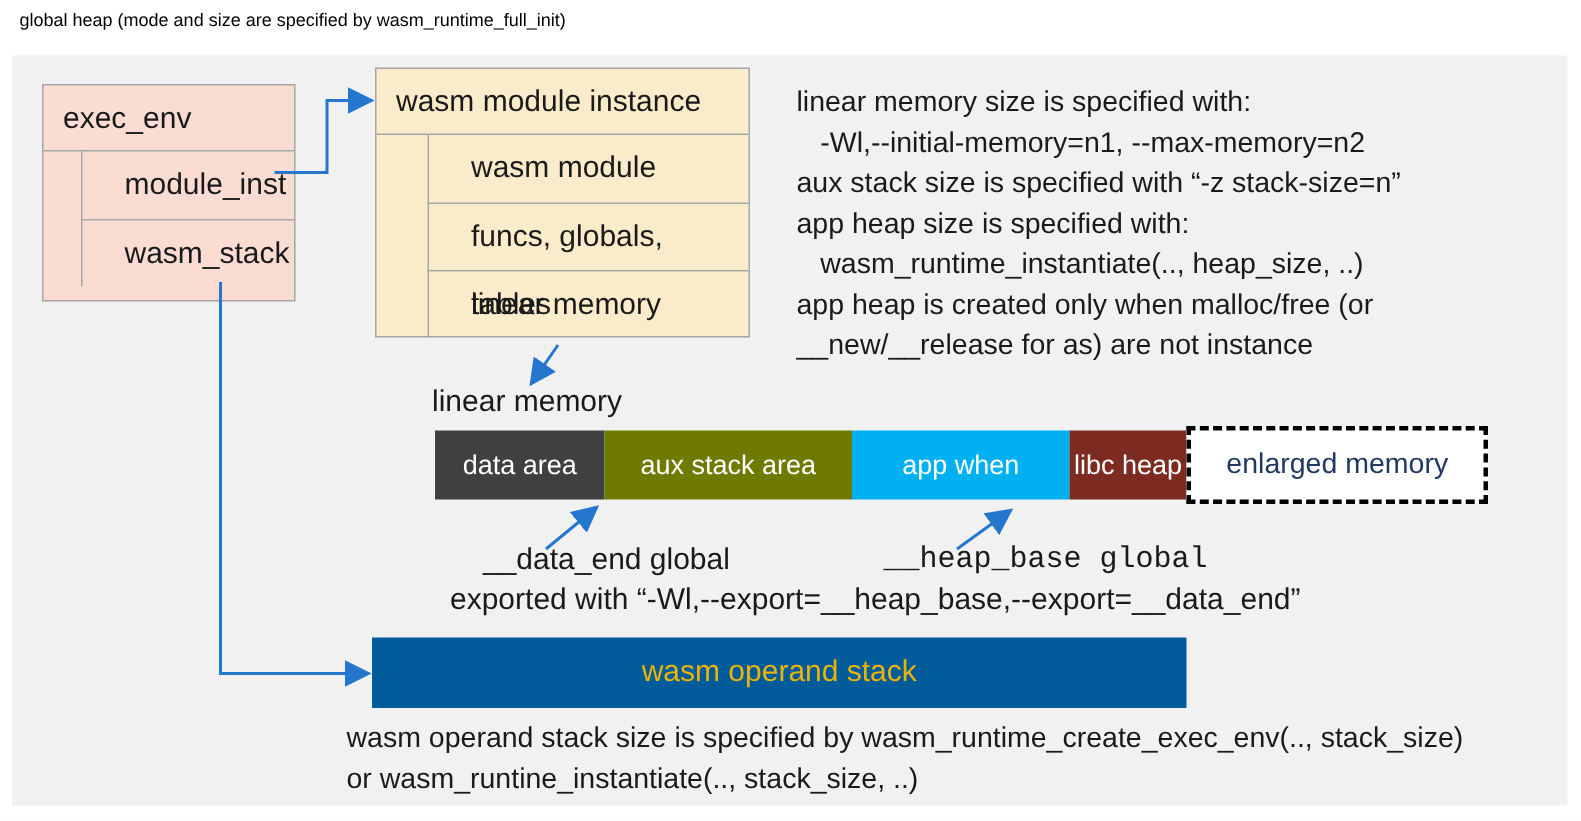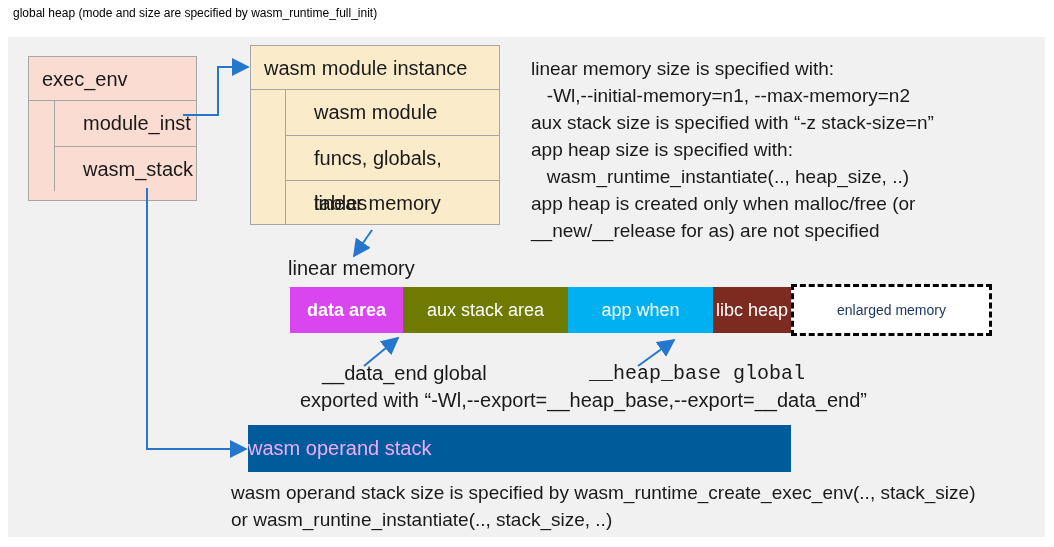--- a/index.html
+++ b/index.html
@@ -23,30 +23,30 @@
   .module-instance .box-rows { margin-left:34px; }
 
   
   .notes { position:absolute; left:531px; top:55px; width:512px; }
   .note-line { font-size:19px; line-height:27px; white-space:pre; }
 
   
   .lm-label { position:absolute; left:288px; top:257px; font-size:20px; }
   .lm-bar { position:absolute; left:290px; top:287px; height:46px; display:flex; }
   .lm-seg { box-sizing:border-box; height:46px; line-height:46px; text-align:center; color:#fff; font-size:18px; white-space:nowrap; overflow:hidden; }
-  .enlarged { position:absolute; left:791px; top:284px; width:201px; height:52px; box-sizing:border-box; background:#fff; border:3px dashed #000; display:flex; align-items:center; justify-content:center; font-size:14px; color:var(--enlarged-text); }
+  .enlarged { position:absolute; left:791px; top:284px; width:201px; height:52px; box-sizing:border-box; background:#fff; border:3px dashed #000; display:flex; align-items:center; justify-content:center; font-size:19px; color:var(--enlarged-text); }
 
   
   .ann { position:absolute; font-size:20px; }
   .ann-dataend { left:322px; top:362px; }
   .ann-heapbase { left:589px; top:362px;font-family:Liberation Mono, monospace; }
   .ann-exported { left:300px; top:389px; }
 
   
-  .operand { position:absolute; left:248px; top:425px; width:543px; height:47px; background:var(--operand-fill); color:#f0abfc; display:flex; align-items:center; font-size:20px; }
+  .operand { position:absolute; left:248px; top:425px; width:543px; height:47px; background:var(--operand-fill); color:#eab308; display:flex; align-items:center; justify-content:center; font-size:20px; }
 
   
   .footer { position:absolute; left:183px; top:479px; }
   .footer-line { font-size:19px; line-height:27px; white-space:pre;margin-left:48px; }
 
   
   .arrows { position:absolute; left:0; top:0; width:1054px; height:547px; pointer-events:none; z-index:5; }
   .arrows path { stroke:var(--arrow-blue); stroke-width:2; fill:none; }
   .arrows marker path { fill:var(--arrow-blue); stroke:none; }
 </style>
@@ -74,26 +74,26 @@
       </div>
   </div>
 
   <div class="notes" id="notes-lines">
       <div class="note-line">linear memory size is specified with:</div>
       <div class="note-line">   -Wl,--initial-memory=n1, --max-memory=n2</div>
       <div class="note-line">aux stack size is specified with “-z stack-size=n”</div>
       <div class="note-line">app heap size is specified with:</div>
       <div class="note-line">   wasm_runtime_instantiate(.., heap_size, ..)</div>
       <div class="note-line">app heap is created only when malloc/free (or</div>
-      <div class="note-line">__new/__release for as) are not specified</div>
+      <div class="note-line">__new/__release for as) are not instance</div>
     </div>
 
   <div class="lm-label">linear memory</div>
   <div class="lm-bar" id="lm-bar">
-      <div class="lm-seg" style="width: 113px; background: #d946ef; font-weight: bold;">data area</div>
+      <div class="lm-seg" style="width: 113px; background: #404040;">data area</div>
       <div class="lm-seg" style="width: 165px; background: rgb(110, 122, 0);">aux stack area</div>
       <div class="lm-seg" style="width: 145px; background: rgb(0, 176, 240);">app when</div>
       <div class="lm-seg" style="width: 78px; background: rgb(125, 42, 32);">libc heap</div>
     </div>
   <div class="enlarged">
     <span>enlarged memory</span>
   </div>
 
   <div class="ann ann-dataend">__data_end global</div>
   <div class="ann ann-heapbase">__heap_base global</div>

